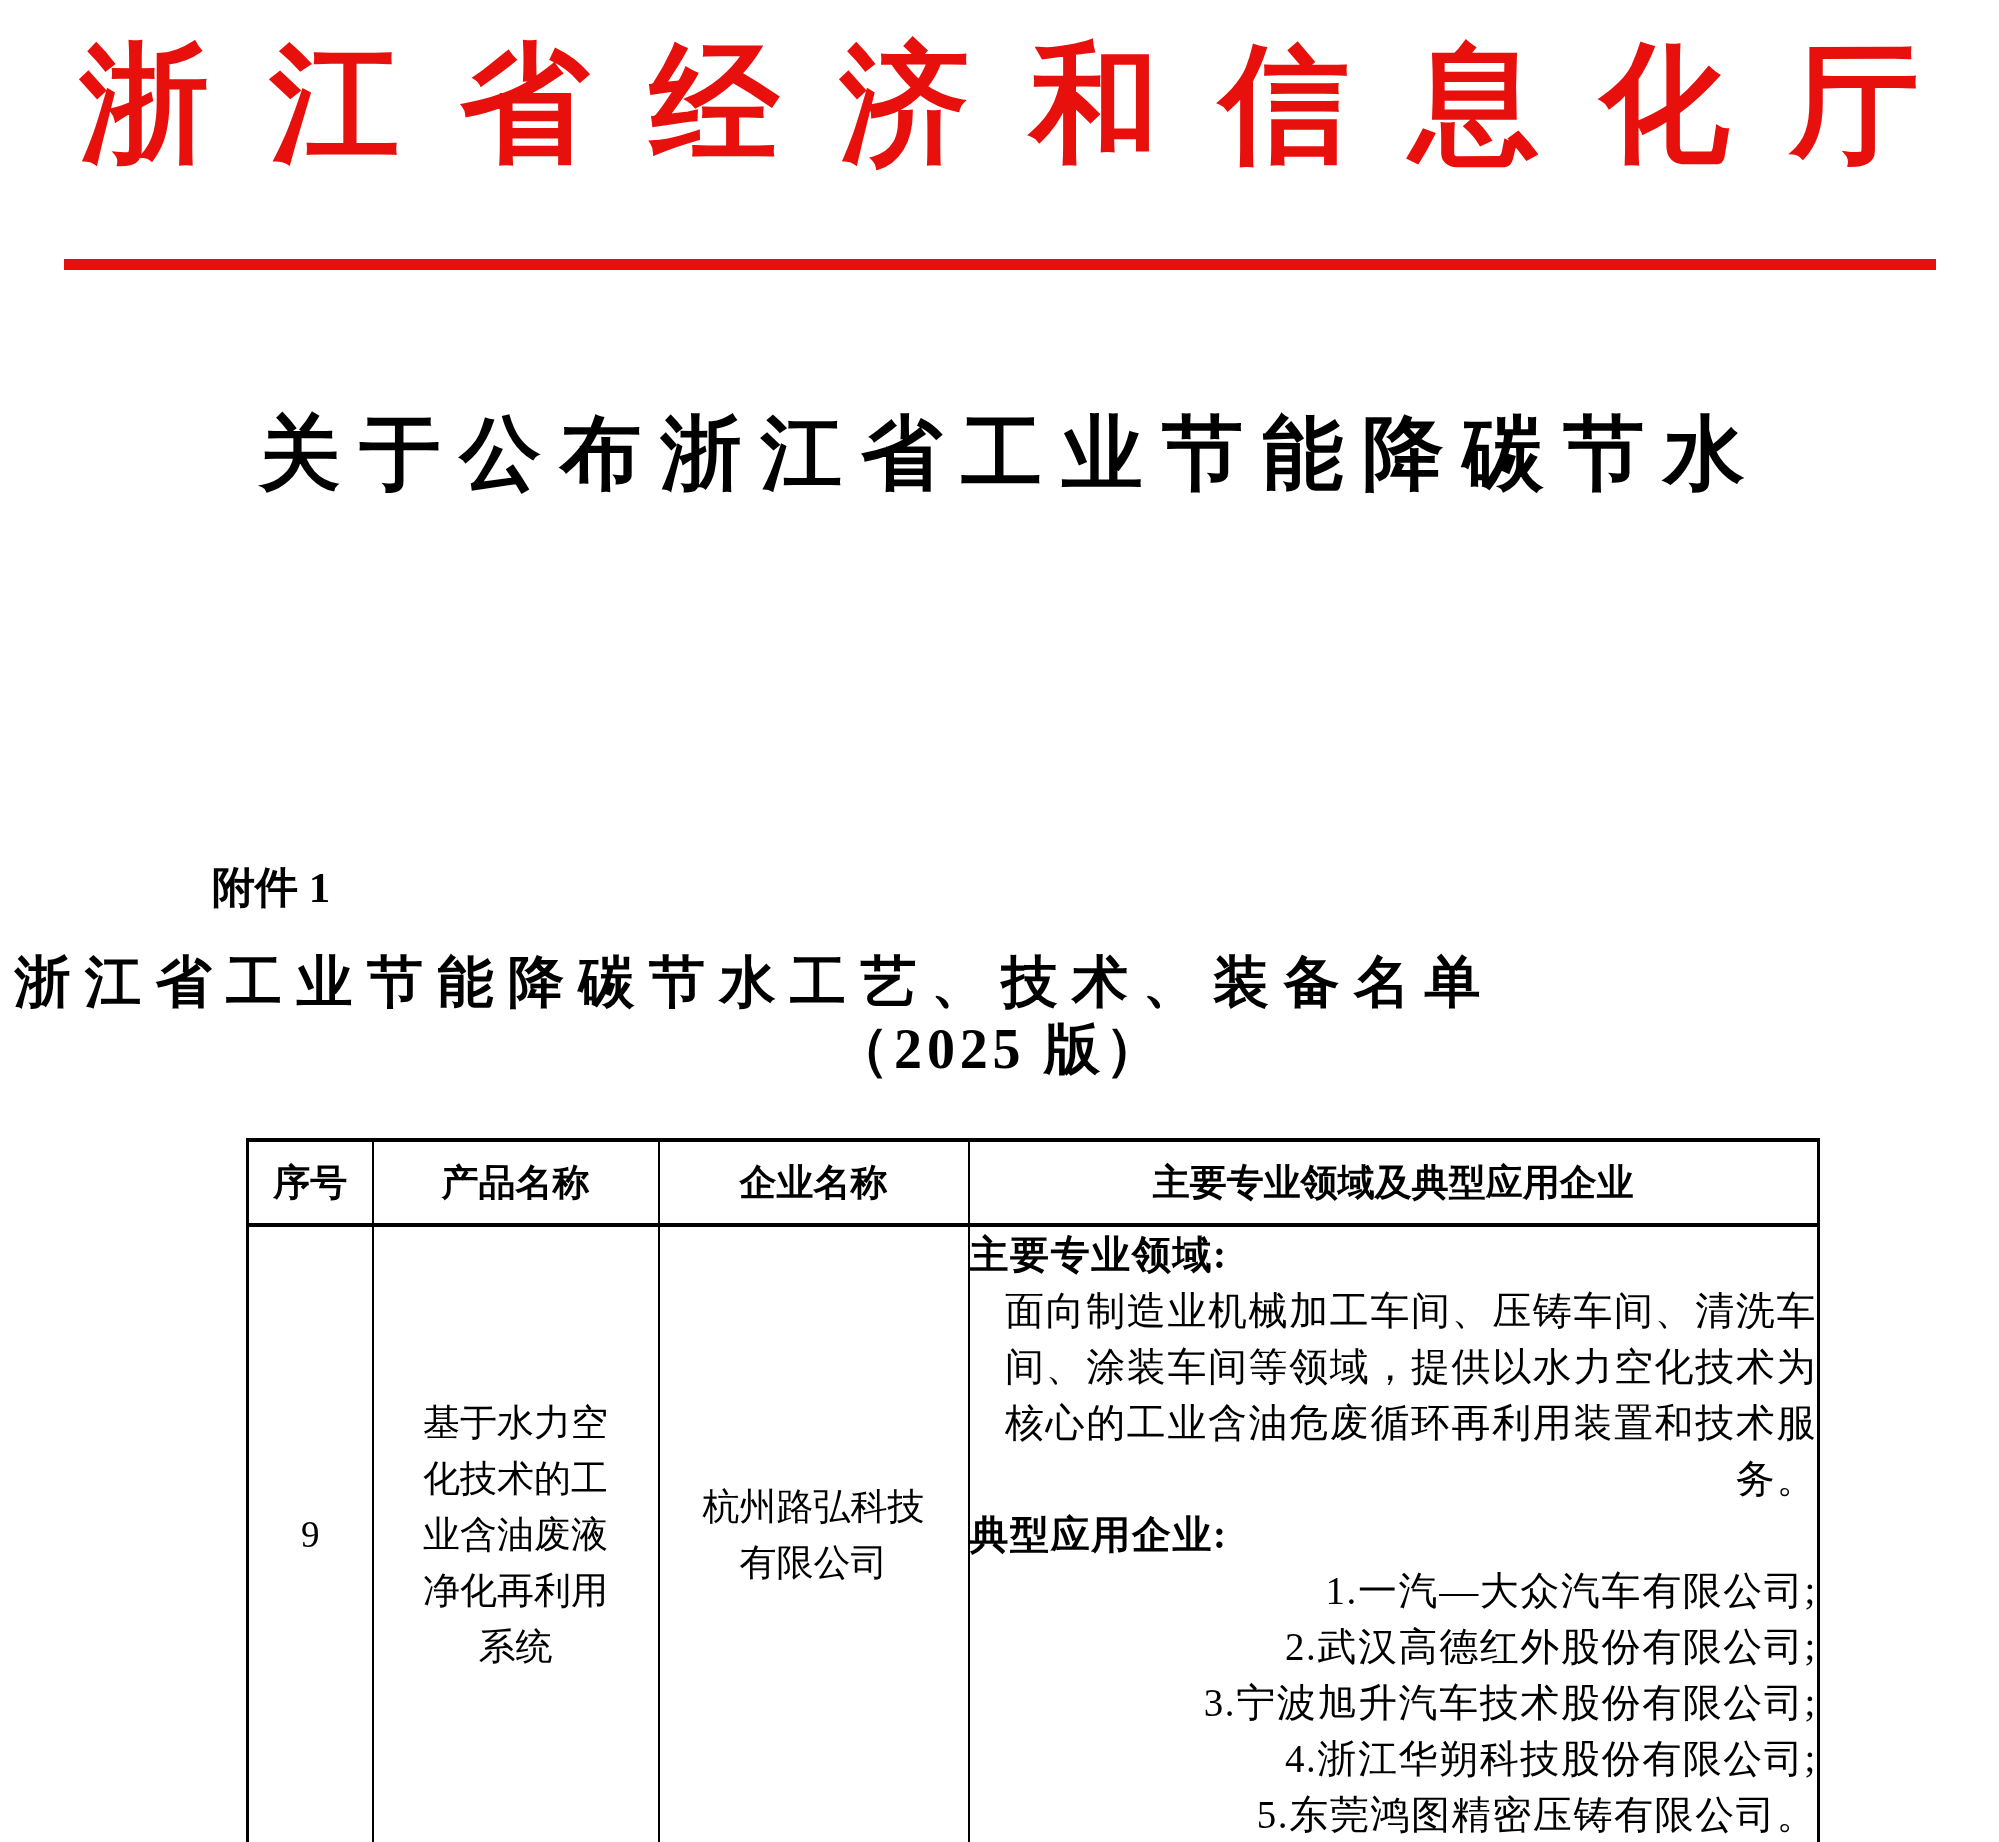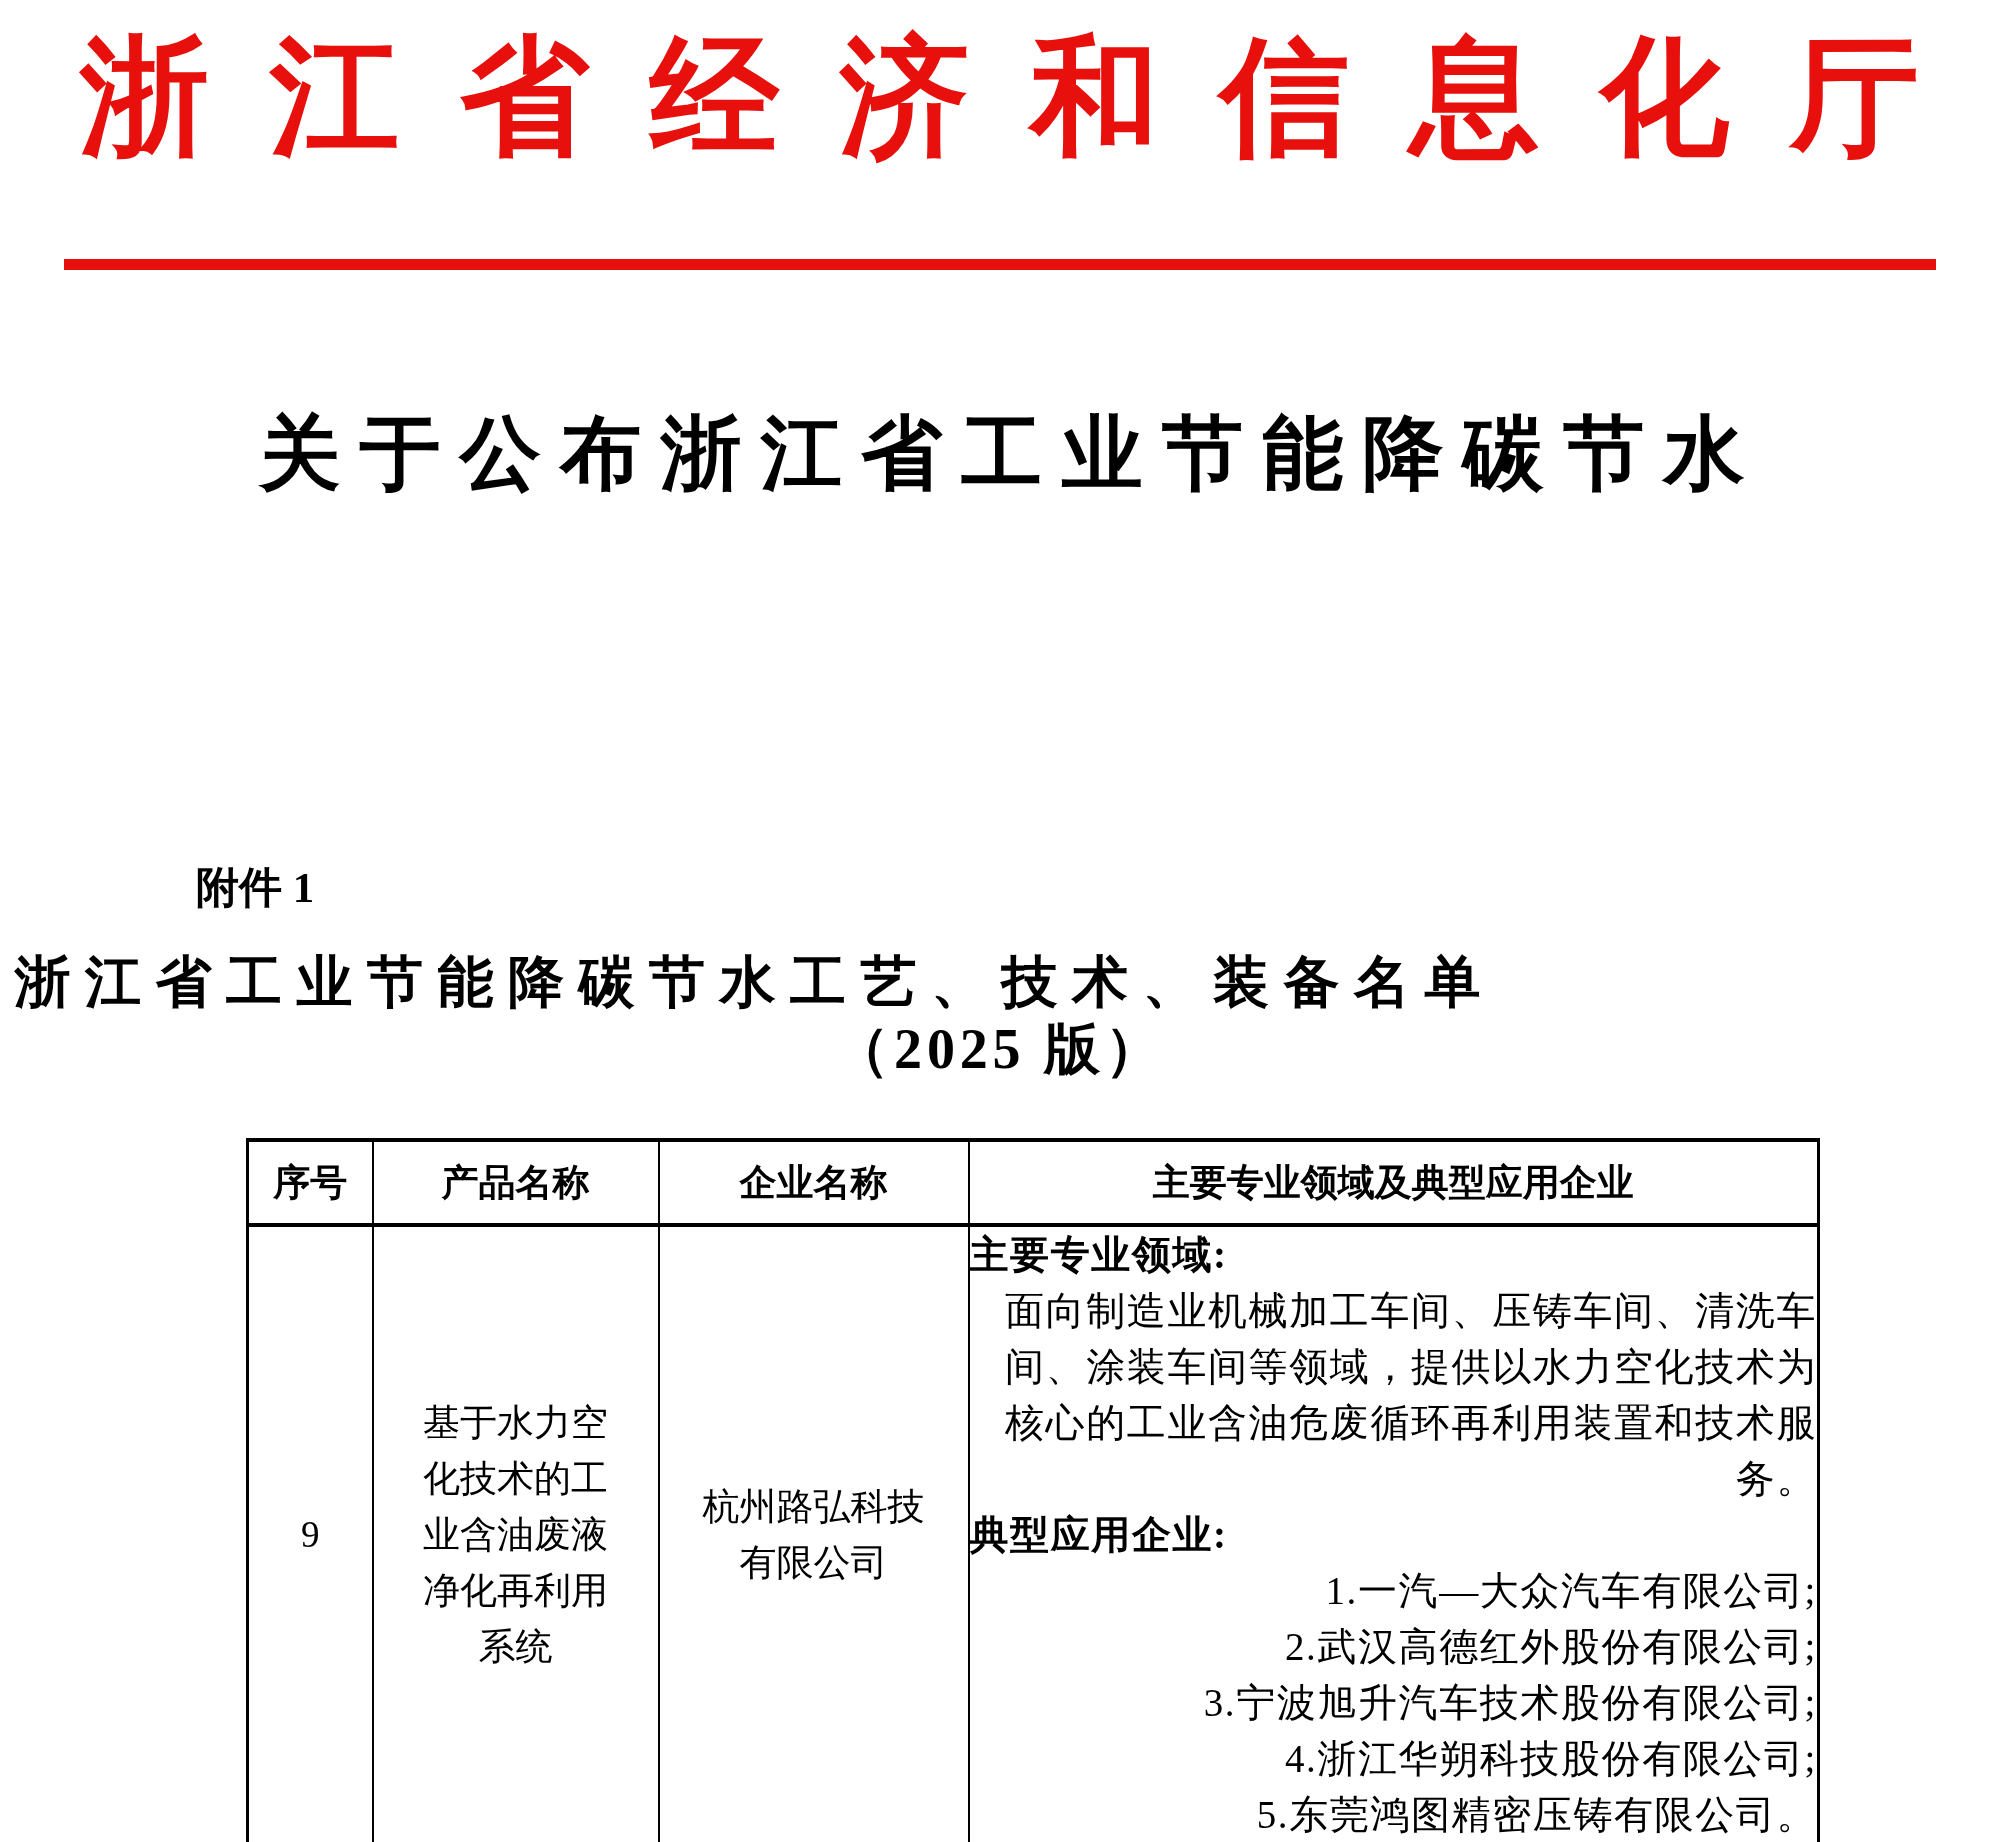--- a/index.html
+++ b/index.html
@@ -9,21 +9,21 @@
     height: 1843px;
     background: #ffffff;
     overflow: hidden;
     font-family: "Liberation Serif", "DejaVu Serif", serif;
     color: #000000;
   }
 
   
   .masthead {
     position: absolute;
-    top: 17px;
+    top: 24px;
     left: 0;
     width: 100%;
     text-align: center;
     font-size: 129px;
     font-weight: bold;
     line-height: 1.25;
     letter-spacing: 61px;
     padding-left: 61px;
     box-sizing: border-box;
     white-space: nowrap;
@@ -49,21 +49,21 @@
     letter-spacing: 19.3px;
     padding-left: 24px;
     box-sizing: border-box;
     white-space: nowrap;
   }
 
   
   .attachment-label {
     position: absolute;
     top: 859px;
-    left: 196px;
+    left: 212px;
     font-size: 43px;
     font-weight: bold;
   }
   .att-title1 {
     position: absolute;
     top: 945px;
     left: 0;
     width: 100%;
     text-align: left;
     font-size: 56px;

